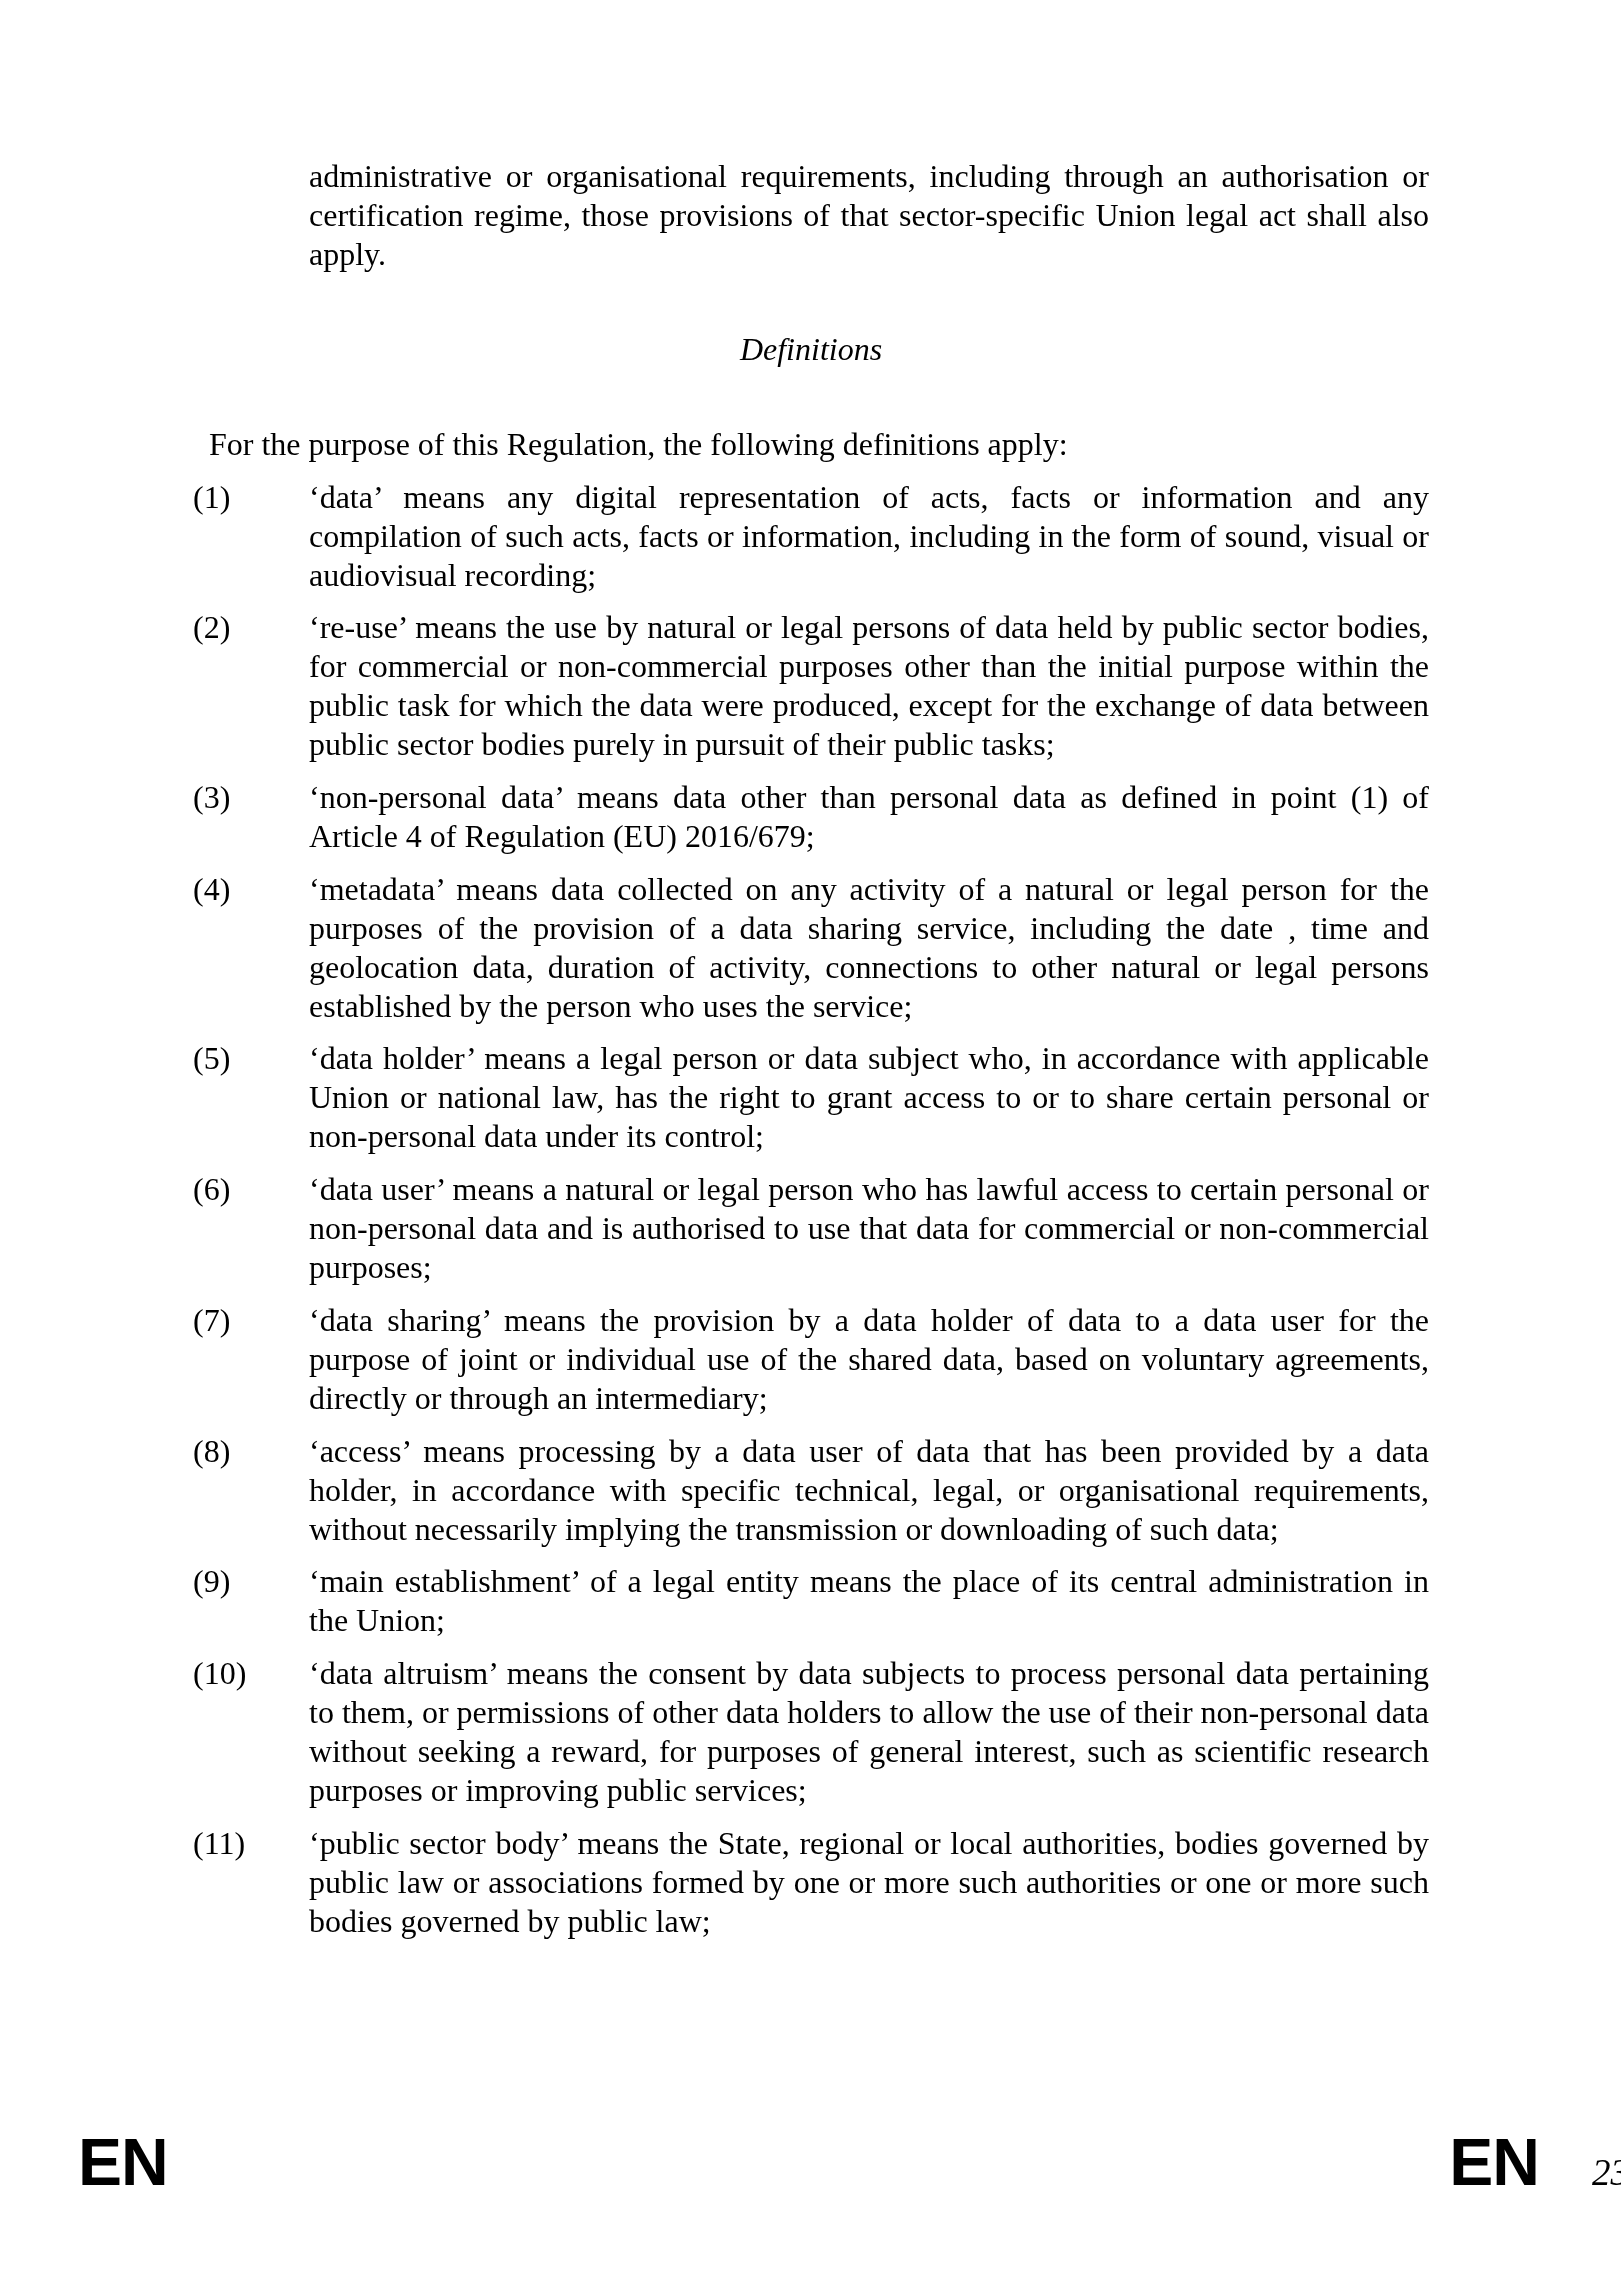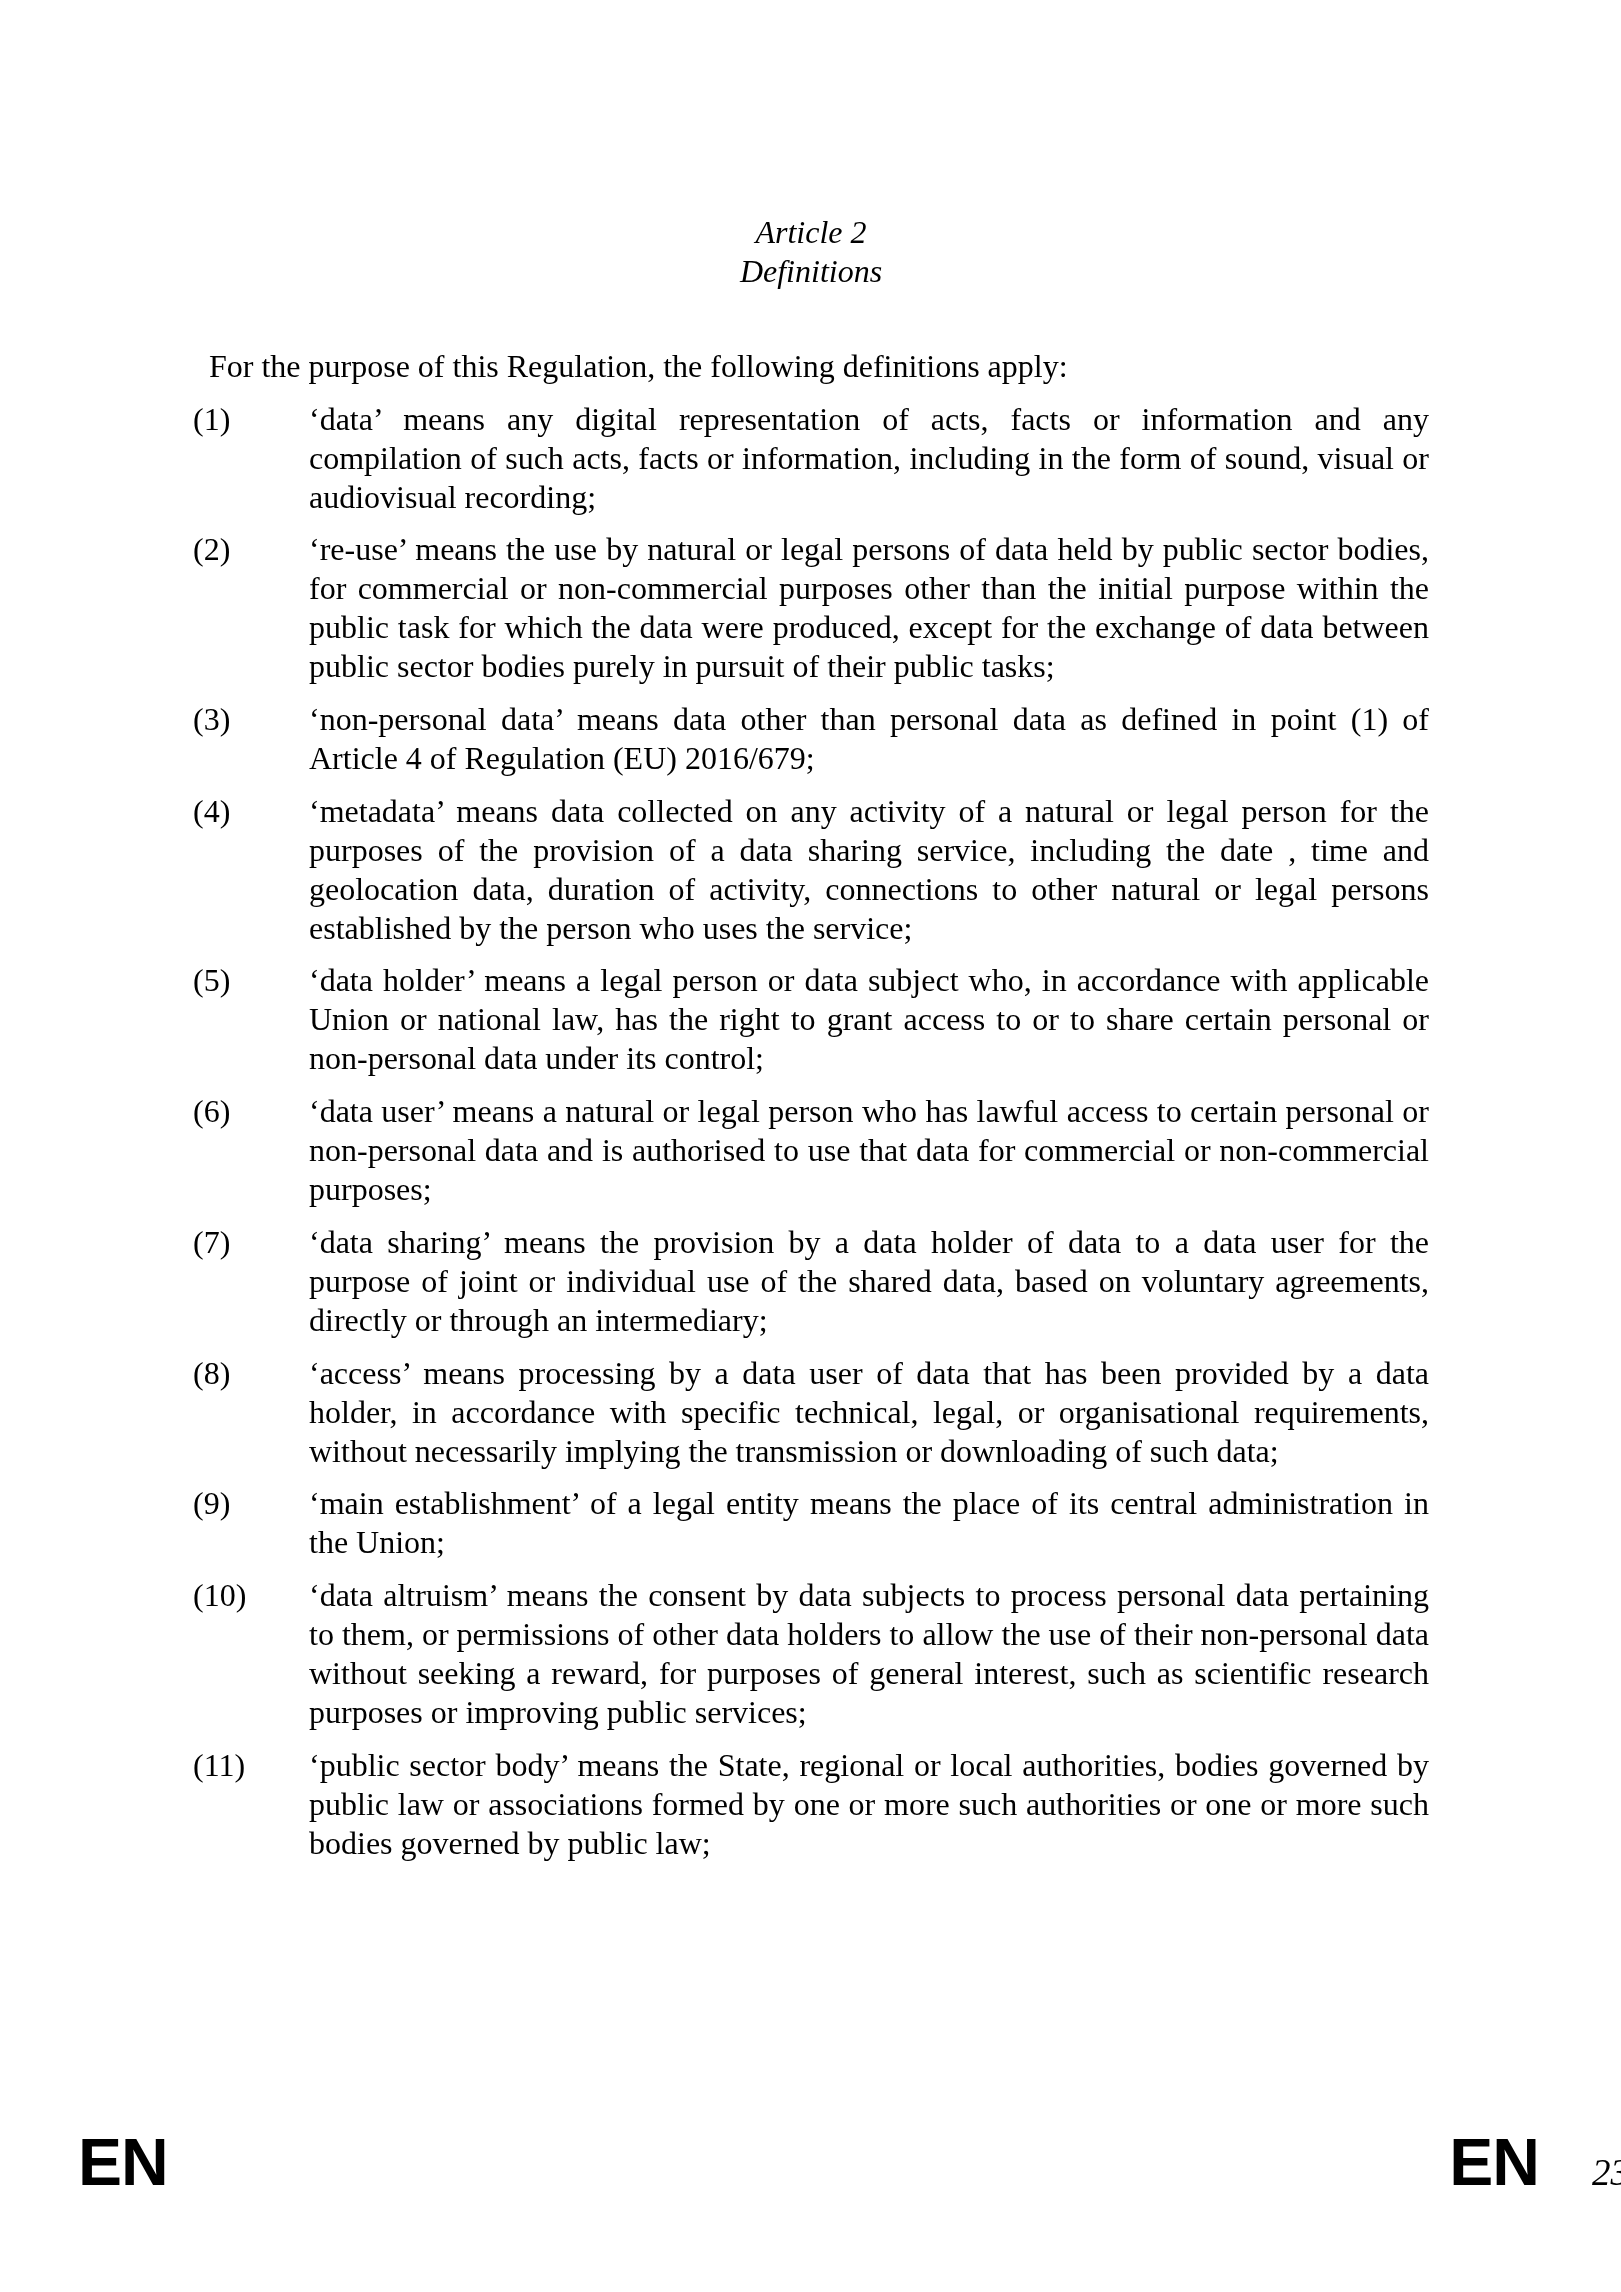--- a/index.html
+++ b/index.html
@@ -70,23 +70,23 @@
     line-height: 1;
     font-style: italic;
   }
 </style>
 </head>
 <body>
 
 <div class="page">
   <div class="content">
 
+    <p class="cont-para">administrative or organisational requirements, including through an authorisation or certification regime, those provisions of that sector-specific Union legal act shall also apply.</p>
 
     <div class="article-head">
-      <div>Article 2</div>
       <div>Definitions</div>
     </div>
 
     <p class="intro">For the purpose of this Regulation, the following definitions apply:</p>
 
     <ol class="defs">
       <li class="def-item">
         <span class="def-num">(1)</span>
         <span class="def-text">‘data’ means any digital representation of acts, facts or information and any compilation of such acts, facts or information, including in the form of sound, visual or audiovisual recording;</span>
       </li>

